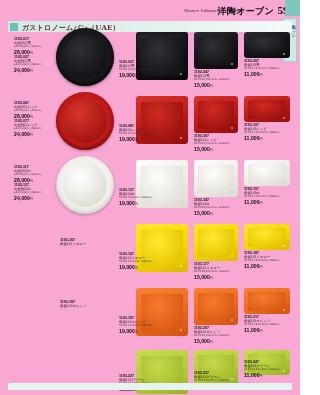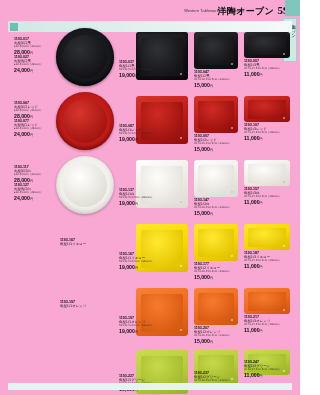--- a/index.html
+++ b/index.html
@@ -87,20 +87,21 @@
     <div class="hdr-en">Western Tableware (Open Stock)</div>
     <div class="hdr-jp">洋陶オーブン</div>
     <div class="hdr-pg">593</div>
   </div>
   <div class="sidetab"></div>
   <div class="sidetab2"></div>
   <div class="sidetab-txt">洋陶オーブン</div>
 
   <div class="sec"></div>
   <div class="sec-sq"></div>
+  <div class="sec-txt">ガストロノームパン（UAE）</div>
 
   <div class="plate" style="left:56px;top:28px;width:58px;height:58px;background:#191a1e;
               box-shadow:inset 0 -2px 5px rgba(0,0,0,.9), 0 1px 3px rgba(0,0,0,.45);">
     <div class="well" style="left:7px;top:7px;right:7px;bottom:7px;background:radial-gradient(circle at 38% 32%,#2e2f34 0%,#141418 70%);"></div>
   </div>
   <div class="lbl" style="left:14px;top:37px;">
     <div class="code">1193-017</div>
     <div class="nm">丸型深口黒</div>
     <div class="spec">φ32.5×6cm（4100cc）</div>
     <div class="price"><span>28,000</span><span class="yen">円</span></div>

